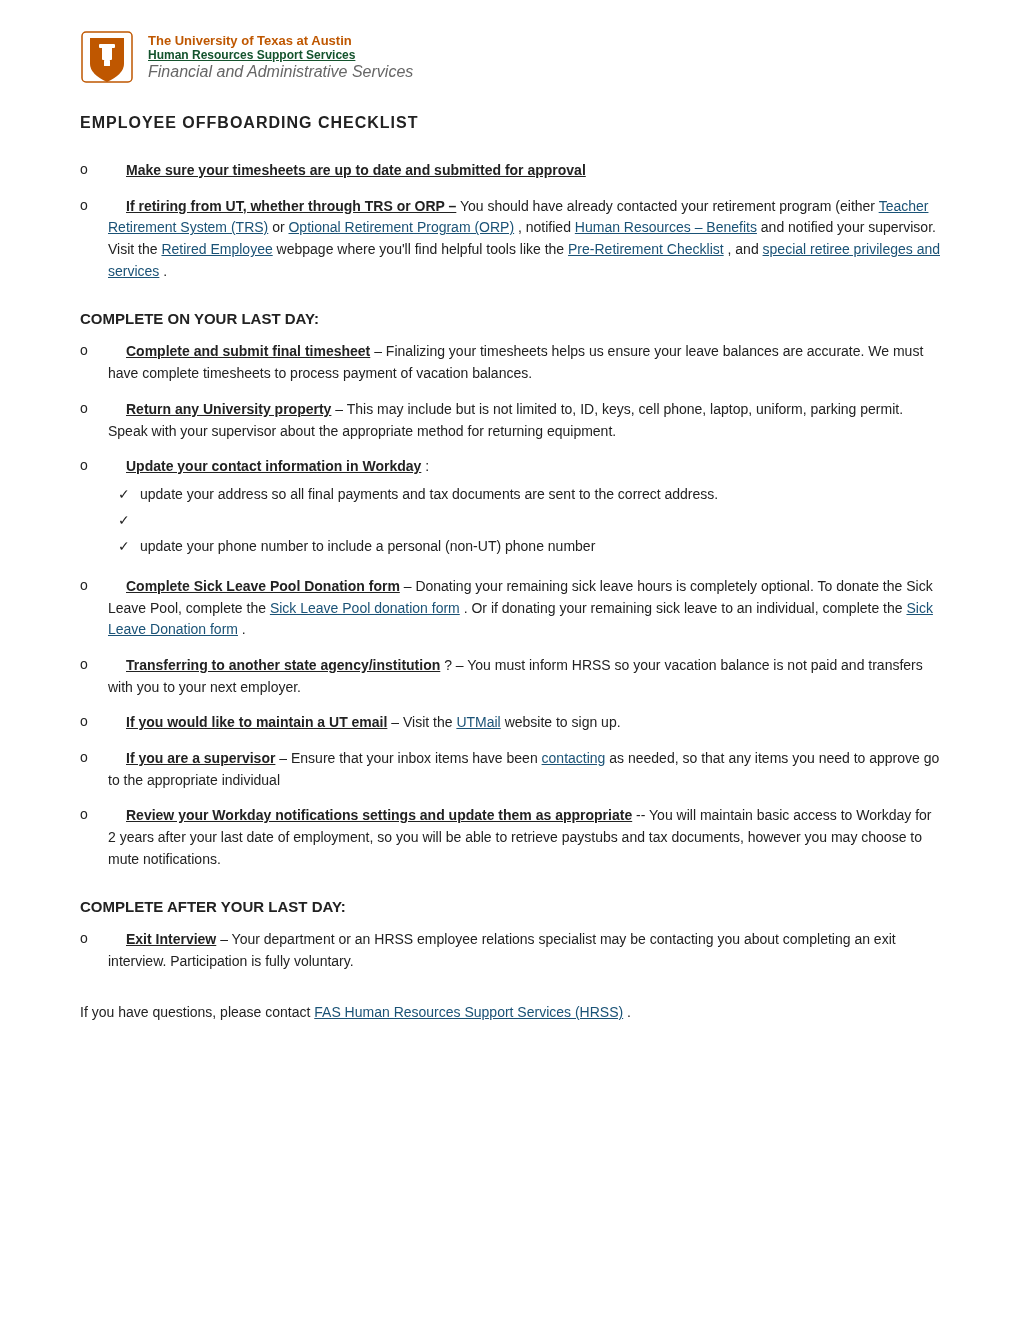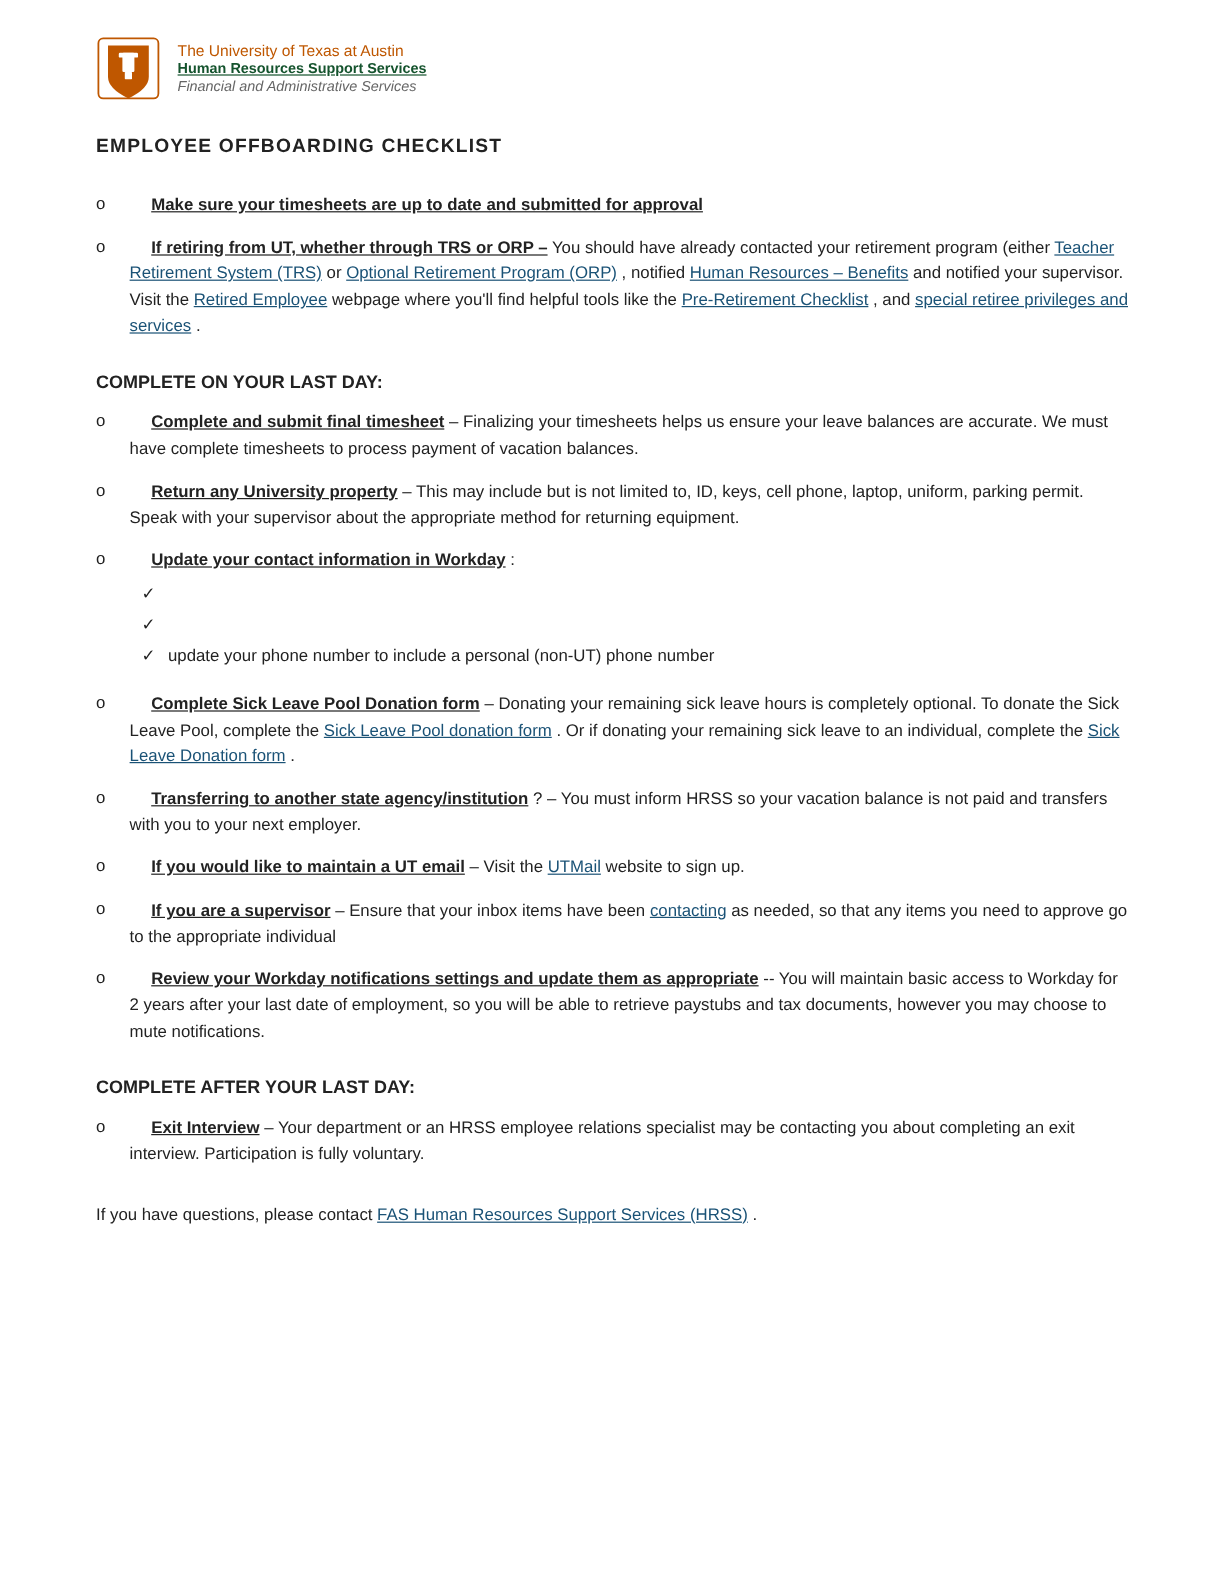--- a/index.html
+++ b/index.html
@@ -24,31 +24,31 @@
       margin-right: 14px;
       flex-shrink: 0;
     }
     .logo-text {
       display: flex;
       flex-direction: column;
     }
     .logo-university {
       font-size: 13px;
       color: #bf5700;
-      font-weight: normal;
+      font-weight: bold;
     }
     .logo-dept {
       font-size: 12px;
       color: #14532d;
       font-weight: bold;
       line-height: 1.2;
       text-decoration: underline;
     }
     .logo-sub {
-      font-size: 12px;
+      font-size: 16px;
       color: #666;
       font-style: italic;
     }
     h1.page-title {
       text-align: left;
       font-size: 16px;
       font-weight: bold;
       letter-spacing: 1px;
       margin: 20px 0 28px 0;
       text-transform: uppercase;
@@ -194,20 +194,21 @@
     </li>
 
     <li>
       <span class="bullet">o</span>
       <span class="item-content">
         <span class="bold-underline">Update your contact information in Workday</span>
         <span>:</span>
         <ul class="sub-checklist">
           <li>
             <span class="check-mark">✓</span>
+            <span> update your address so all final payments and tax documents are sent to the correct address.</span>
           </li>
           <li>
             <span class="check-mark">✓</span>
           </li>
           <li>
             <span class="check-mark">✓</span>
             <span> update your phone number to include a personal (non-UT) phone number</span>
           </li>
         </ul>
       </span>

